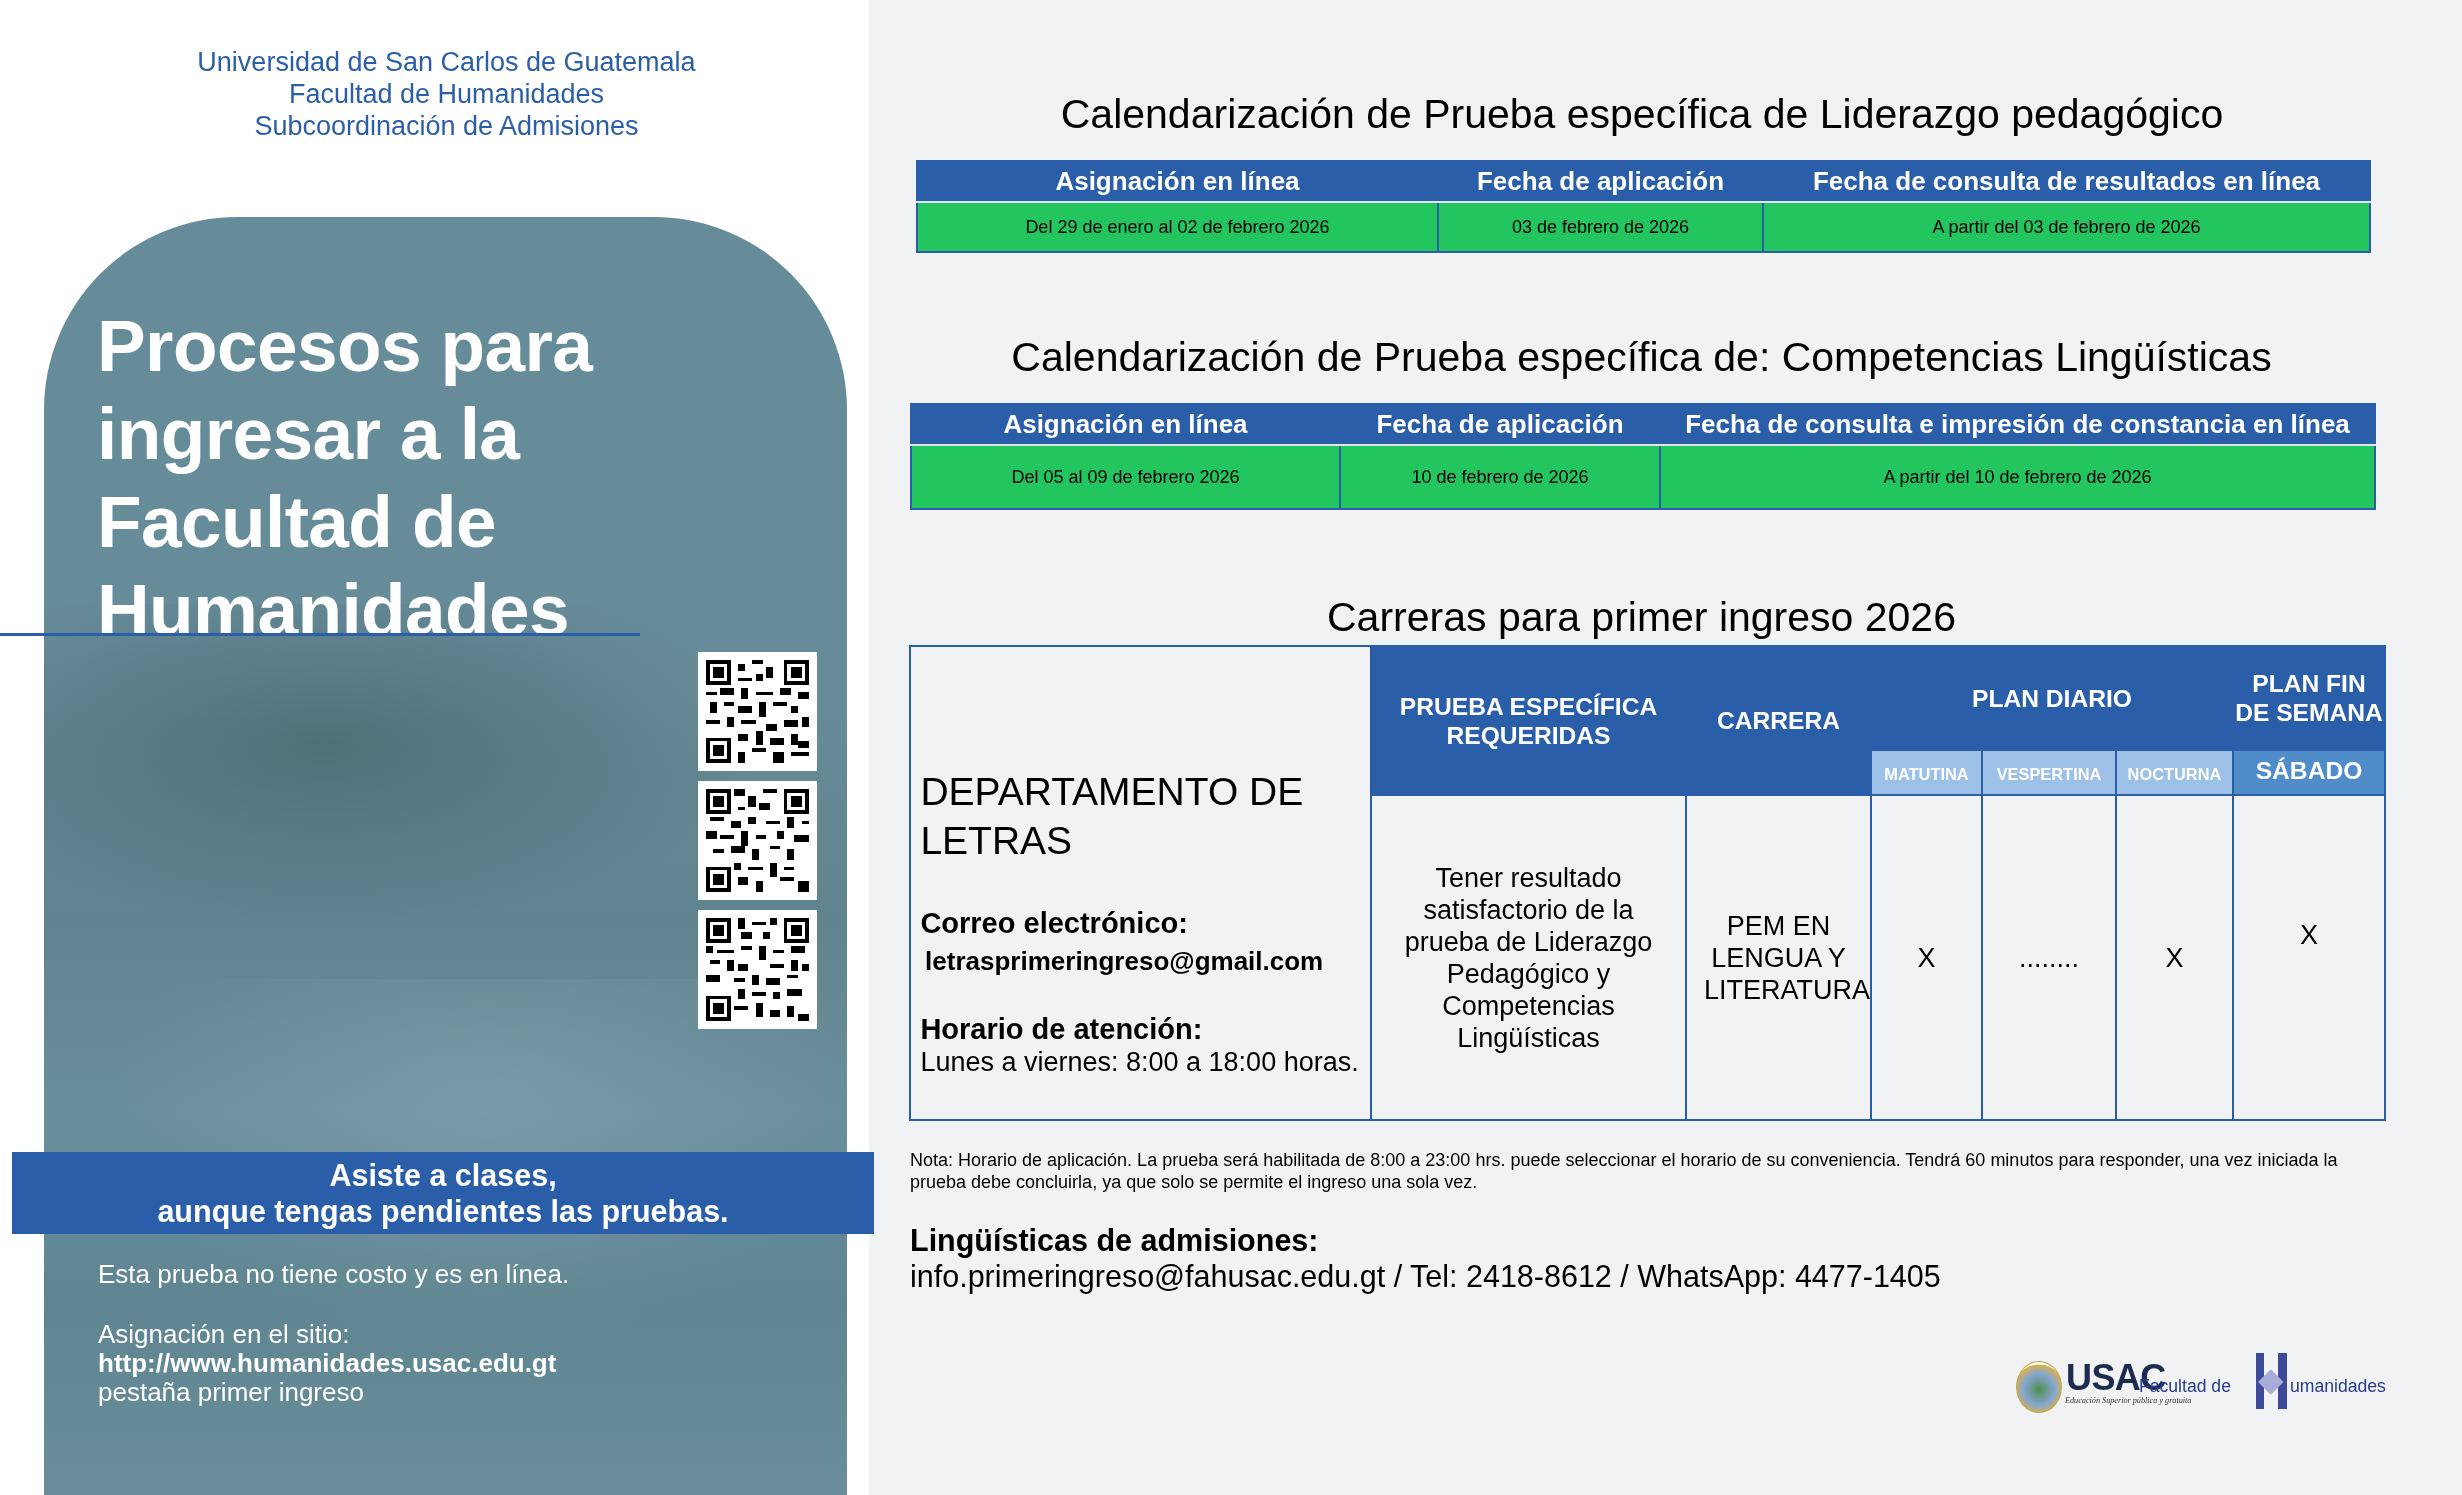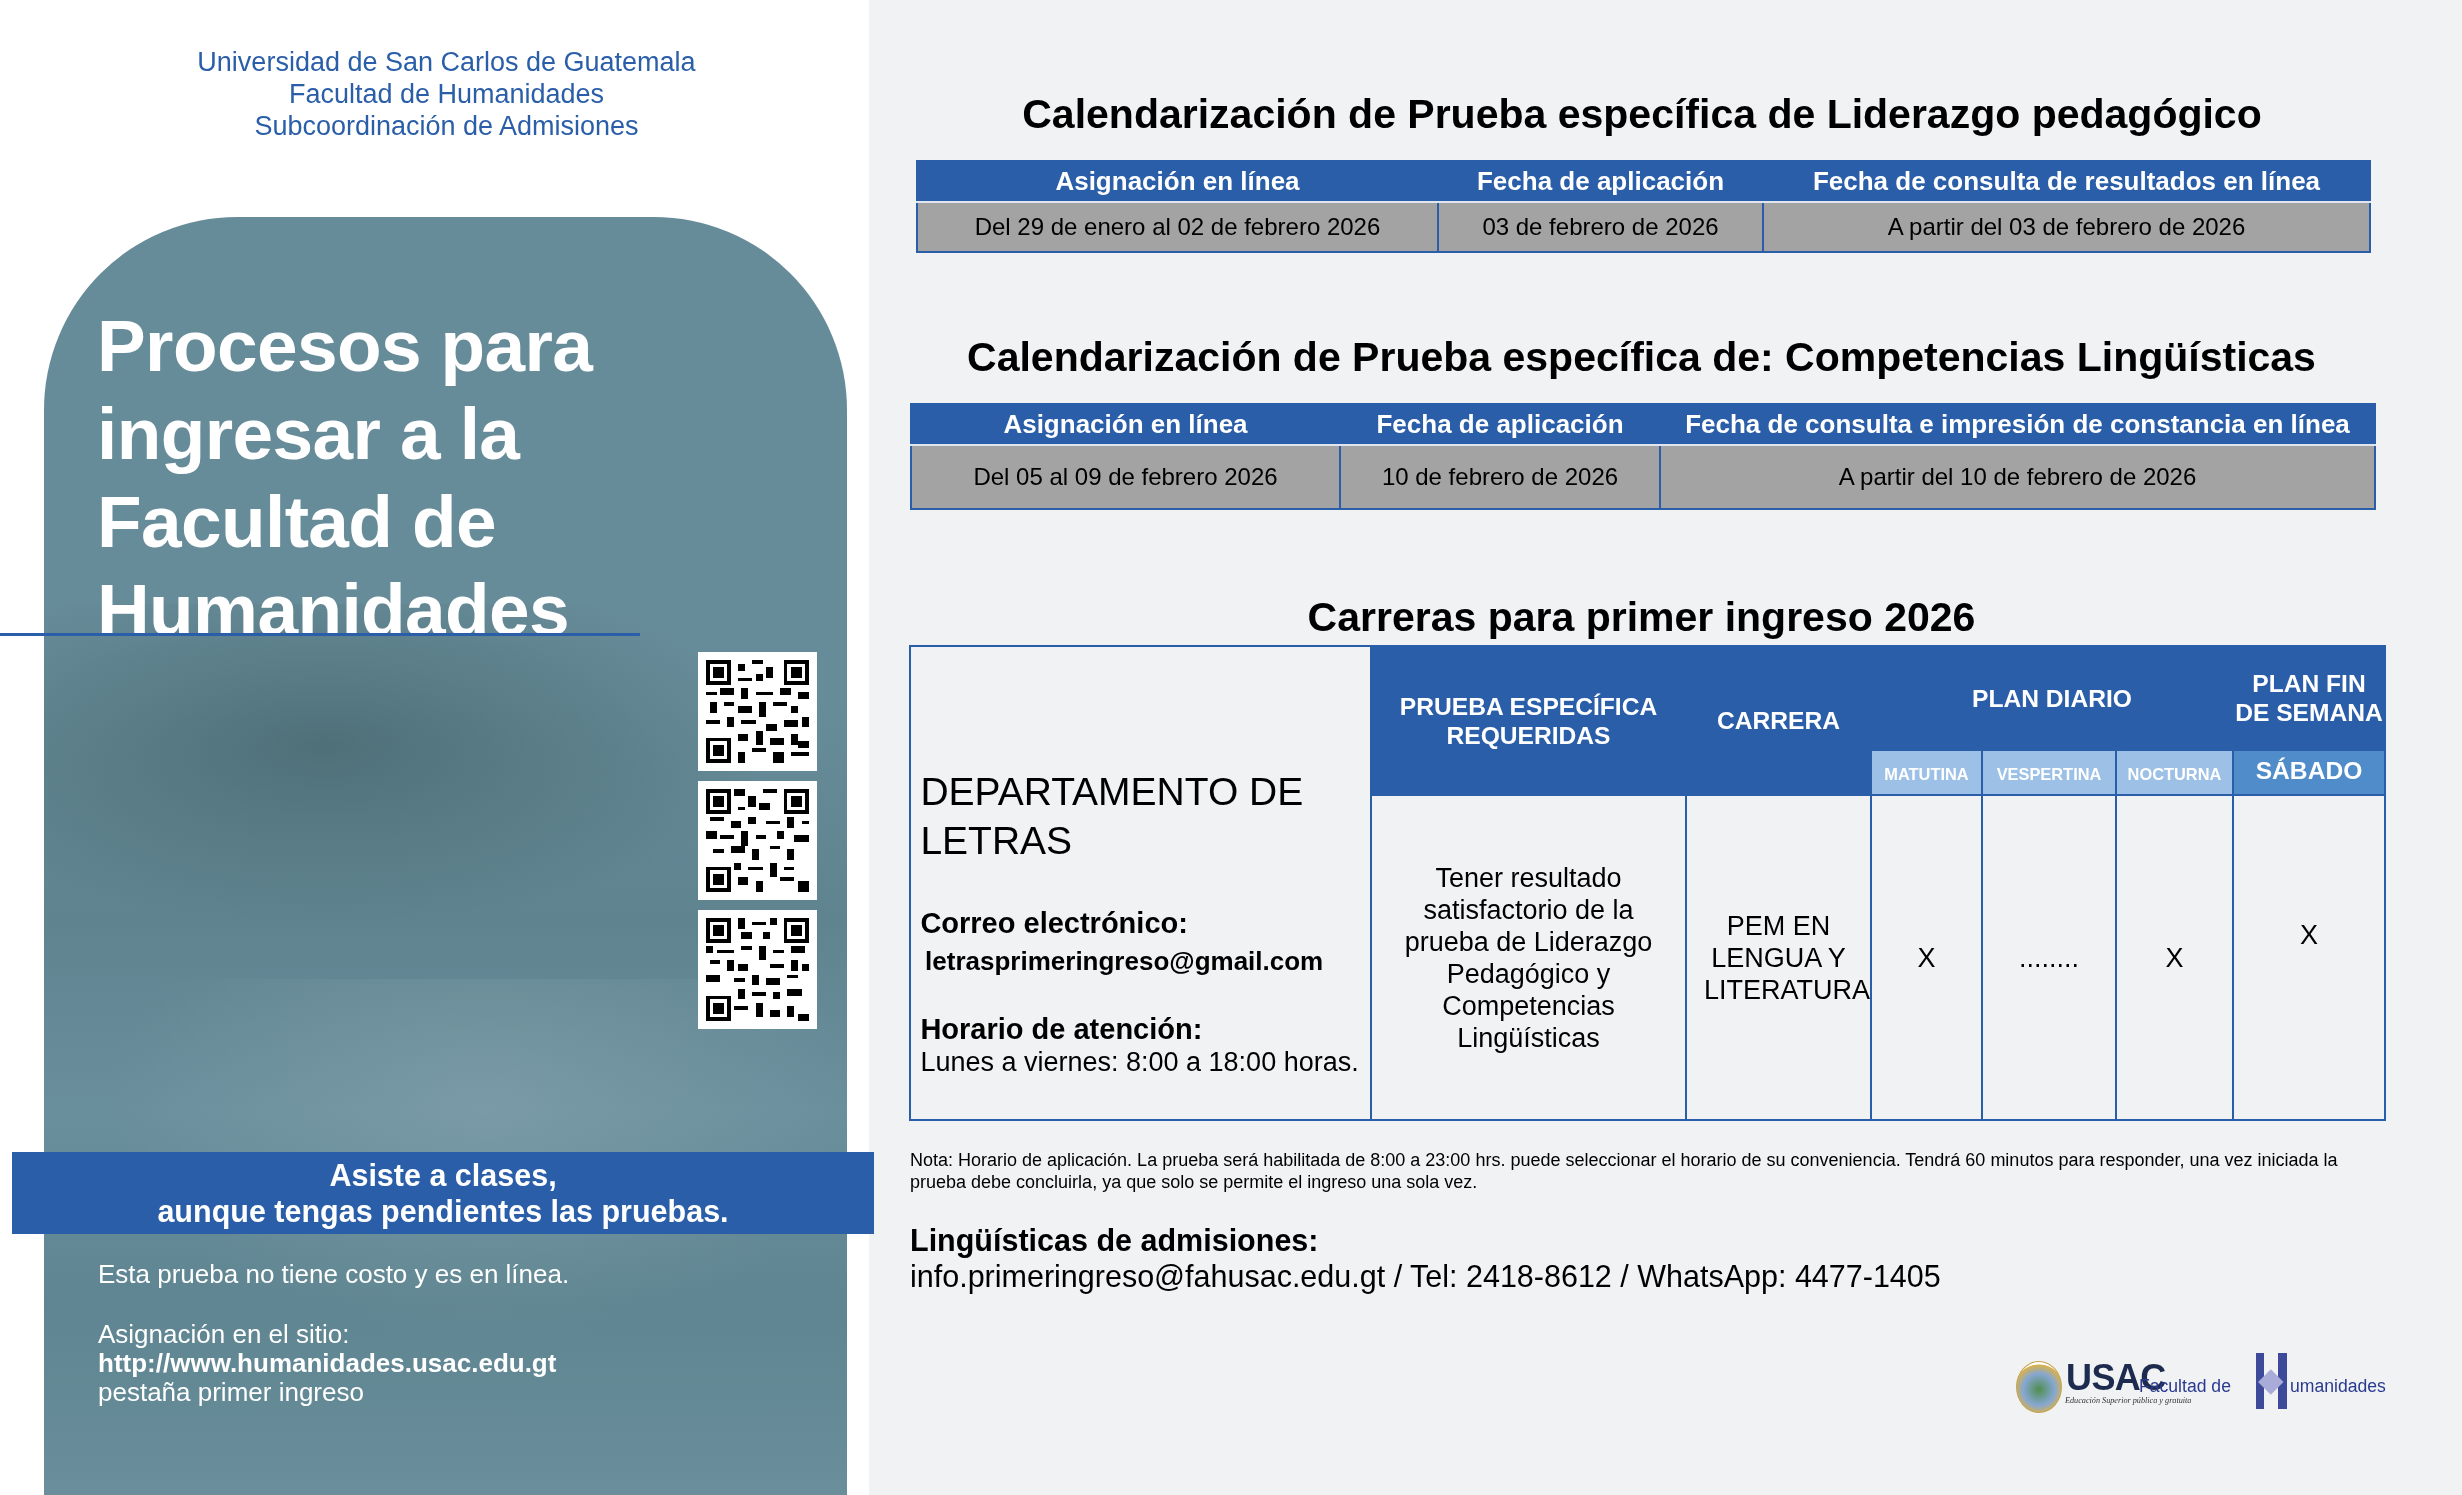--- a/index.html
+++ b/index.html
@@ -29,28 +29,28 @@
   .q1 { top: 647px; }
 
   .banner { position: absolute; left: 12px; top: 1152px; width: 862px; height: 82px; background: #2a5ea8;
             color: #fff; text-align: center; font-weight: 700; font-size: 30.5px; line-height: 36px; padding-top: 4.7px; }
 
   .info { position: absolute; left: 98px; color: #fff; font-size: 26px; line-height: 29px; }
   .info b { font-weight: 700; }
   .i1 { top: 1260px; } .i2 { top: 1320px; }
 
   
-  .sec-title { position: absolute; font-weight: 700; font-size: 41px; line-height: 47px; text-align: center; color: #000; }
+  .sec-title { position: absolute; font-weight: 400; font-size: 41px; line-height: 47px; text-align: center; color: #000; }
   .t1 { left: 915px; top: 91px; width: 1454px; }
   .t2 { left: 910px; top: 334px; width: 1463px; }
   .t3 { left: 910px; top: 594px; width: 1463px; }
 
   table { border-collapse: collapse; position: absolute; table-layout: fixed; }
   .cal th { background: #2a5ea8; color: #fff; font-weight: 700; font-size: 26px; height: 41px; padding: 0 3.5px; border: 2.9px solid #2a5ea8; border-bottom: 2.9px solid #dfe6f0; white-space: nowrap; }
-  .cal td { font-size: 24px; height: 50px; text-align: center; border: 2.3px solid #2a5ea8; background: #a3a3a3; white-space: nowrap; }
+  .cal td { font-size: 18px; height: 50px; text-align: center; border: 2.3px solid #2a5ea8; background: #22c55e; white-space: nowrap; }
   .cal1 { left: 916px; top: 160px; width: 1453px; }
   .cal2 { left: 910px; top: 403px; width: 1463px; }
   .cal2 td { height: 64px; }
 
   .car { left: 909px; top: 645px; width: 1476px; }
   .car th { background: #2a5ea8; color: #fff; font-weight: 700; border: 2.3px solid #2a5ea8; font-size: 24.6px; line-height: 29px; }
   .car th.sub { background: #9dc0e6; color: #fff; font-size: 16.4px; height: 45px; vertical-align: bottom; padding-bottom: 4.7px; border-color: #2a5ea8; }
   .car th.sab { background: #4f8cc9; font-size: 24.6px; vertical-align: middle; }
   .car td { border: 2.9px solid #2a5ea8; background: #f1f2f4; text-align: center; font-size: 27px; line-height: 32px; }
   .dept { text-align: left !important; vertical-align: top; padding: 120px 9.4px 0 9.4px; }

